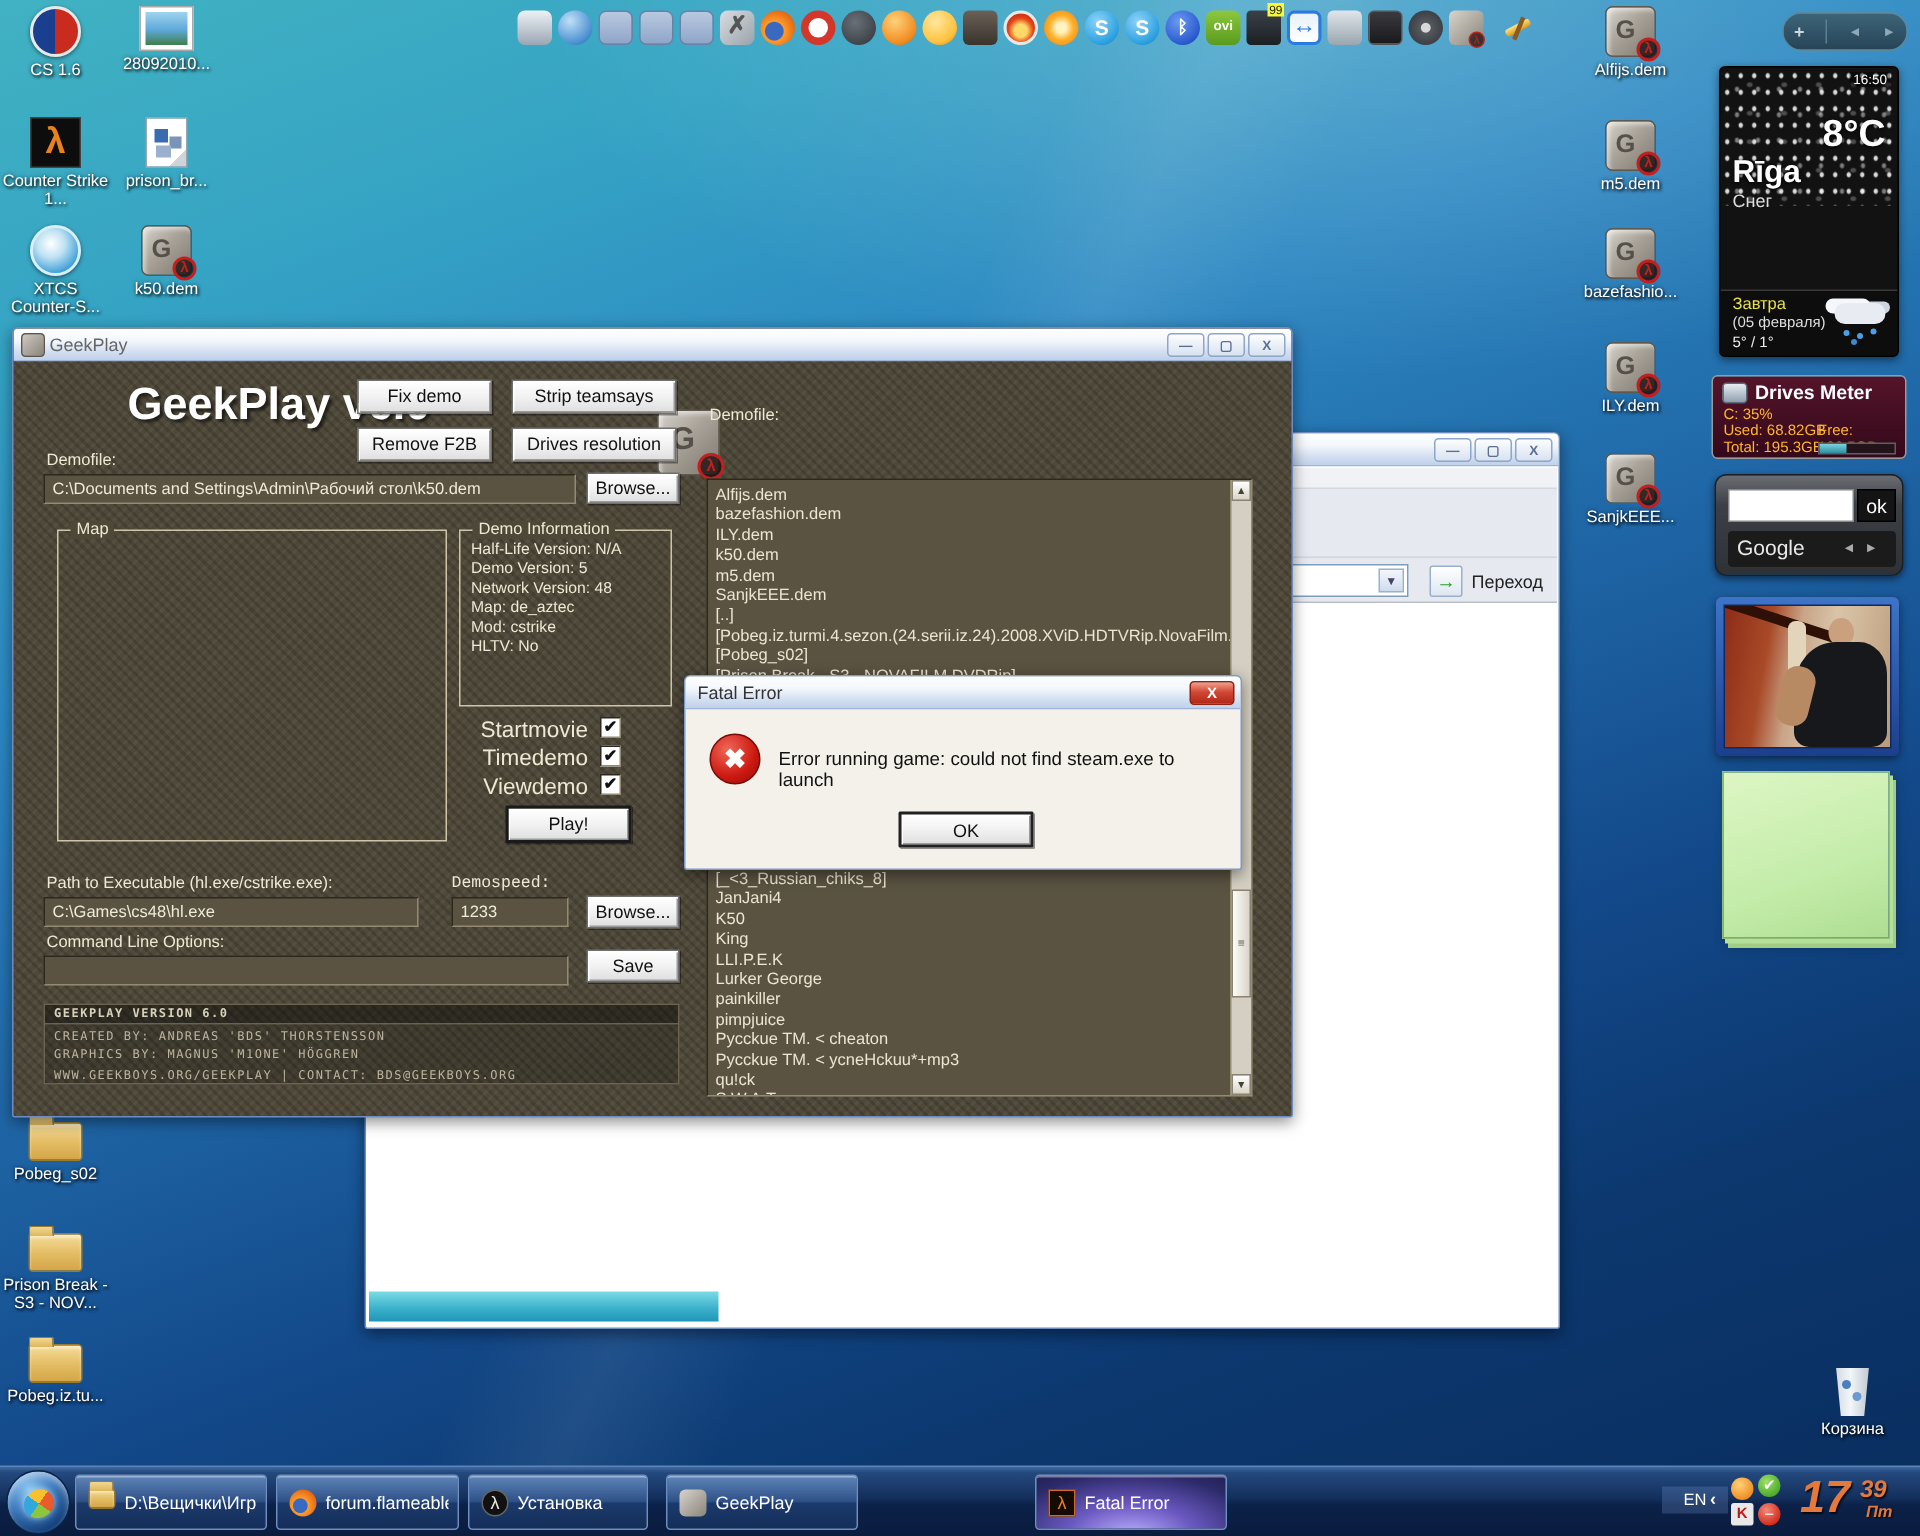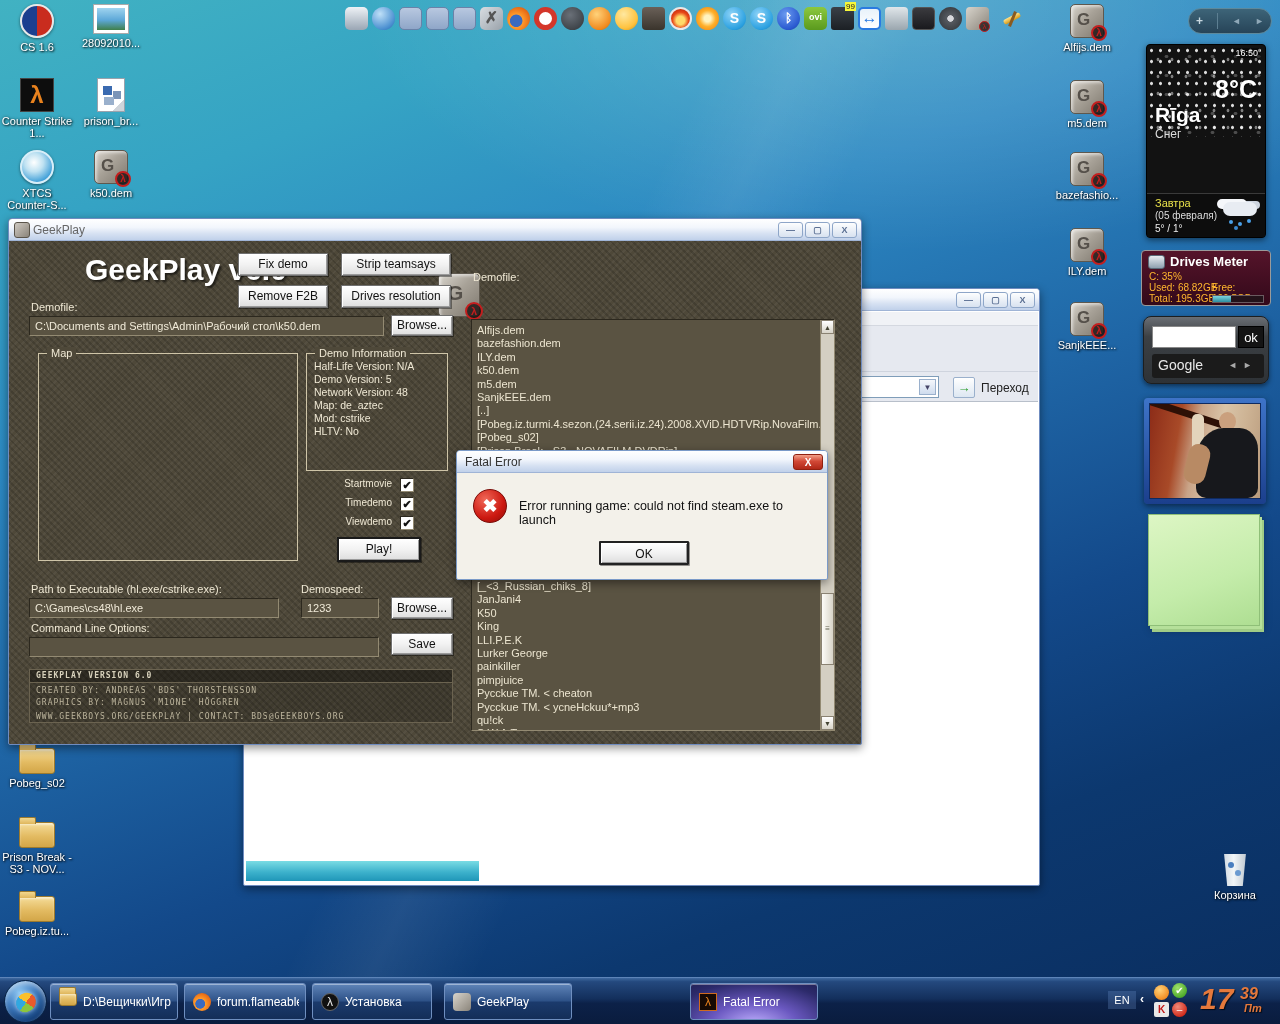--- a/index.html
+++ b/index.html
@@ -140,21 +140,21 @@
   .gplabel { position:absolute; color:#efe8d4; font-size:11px; }
   .gpfield { position:absolute; background:#5a5342; border:1px solid; border-color:#2c281e #93herr; 
     border-color:#2c281e #938a72 #938a72 #2c281e; color:#f0ead8; font-size:11px; line-height:18px; padding:0 5px;
     white-space:nowrap; overflow:hidden; }
   .btn3d { position:absolute; background:linear-gradient(180deg,#ffffff 0%,#f2f2f2 50%,#dedede 100%);
     border:1px solid #707070; box-shadow:inset 1px 1px 0 #fff, inset -1px -1px 0 #9a9a9a, 1px 1px 0 rgba(0,0,0,.4);
     color:#111; font-size:12px; text-align:center; }
   .gb { position:absolute; border:1px solid #cfc5a8; }
   .gb .leg { position:absolute; left:8px; top:-7px; background:#4e4839; padding:0 4px; color:#efe8d4; font-size:11px; }
   .chkrow { position:absolute; height:14px; }
-  .chkrow .clbl { position:absolute; right:22px; top:0; color:#efe8d4; font-size:10px; white-space:nowrap;margin-left:25px; }
+  .chkrow .clbl { position:absolute; right:22px; top:0; color:#efe8d4; font-size:15px; white-space:nowrap;margin-left:25px; }
   .chkbox { position:absolute; right:0; top:0; width:14px; height:14px; background:#fff; border:1px solid;
     border-color:#2c281e #938a72 #938a72 #2c281e; color:#111; font-size:11px; line-height:13px; text-align:center; font-weight:bold; }
   #gpfooter { position:absolute; left:20px; top:450px; width:424px; height:54px; background:rgba(0,0,0,.18);
     border:1px solid #6b6350; font-family:"DejaVu Sans Mono", monospace; }
   #gpfooter .fhead { height:13px; background:rgba(0,0,0,.28); border-bottom:1px solid #6b6350;
     color:#d8d2bc; font-size:8px; font-weight:bold; letter-spacing:1px; line-height:12px; padding-left:6px; }
   #gpfooter .fl { color:#bcb49c; font-size:8px; letter-spacing:1px; padding-left:6px; margin-top:3px; }
   #gplist { position:absolute; left:462px; top:100px; width:364px; height:412px; background:#5a5342;
     border:1px solid; border-color:#2c281e #938a72 #938a72 #2c281e; overflow:hidden; }
   #gplist .li { color:#ece5d0; font-size:11px; line-height:13.4px; padding-left:5px; white-space:nowrap; }
@@ -187,21 +187,21 @@
   #orb .flag { position:absolute; left:11px; top:12px; width:20px; height:19px; border-radius:50%;
     background:conic-gradient(from 45deg, #ea5b2c 0 90deg, #8cc63e 0 180deg, #31a8e0 0 270deg, #fbc02d 0 360deg);
     transform:rotate(-8deg) skewY(-4deg); box-shadow:0 0 4px rgba(255,255,255,.6); }
   .tbtn { position:absolute; top:5px; height:37px; border-radius:3px; border:1px solid #6f8fc0;
     background:linear-gradient(180deg,#5f84b8 0%,#2e5288 48%,#1b3a6c 52%,#142e58 100%);
     box-shadow:inset 0 1px 0 rgba(255,255,255,.4); color:#fff; font-size:12px; }
   .tbtn.active { background:radial-gradient(ellipse 90% 160% at 50% 115%, #c0b0ff 0%, #6a58c0 38%, #2c2a6a 75%, #1c1c4e 100%); }
   .tbtn .ticon { position:absolute; left:8px; top:9px; width:18px; height:18px; }
   .tbtn .tlbl { position:absolute; left:32px; top:11px; white-space:nowrap; overflow:hidden; right:6px; }
   #tray { position:absolute; right:0; top:0; height:47px; }
-  #lang { position:absolute; left:0; top:13px; width:28px; height:18px; background:rgba(120,160,220,.25);
+  #lang { position:absolute; left:0; top:13px; width:44px; height:18px; background:rgba(120,160,220,.25);
     color:#fff; font-size:11px; text-align:center; line-height:18px; }
   #chev { position:absolute; left:32px; top:14px; color:#fff; font-size:12px; font-weight:bold; }
   .trico { position:absolute; width:15px; height:15px; border-radius:50%; font-size:10px; color:#fff; text-align:center; line-height:15px; }
   #clock { position:absolute; left:92px; top:4px; width:78px; color:#e5793c; font-style:italic; font-weight:bold;
     text-shadow:1px 1px 1px rgba(0,0,0,.7); }
   #clock .h { font-size:30px; }
   #clock .m { font-size:16px; position:absolute; left:40px; top:3px; }
   #clock .d { font-size:11px; position:absolute; left:44px; top:20px; }
 </style>
 </head>
@@ -285,21 +285,21 @@
   </div>
   <div class="dicon" style="left:0px; top:822px;">
     <div class="glyph folder"></div>
     <div class="lbl">Prison Break - S3 - NOV...</div>
   </div>
   <div class="dicon" style="left:0px; top:896px;">
     <div class="glyph folder"></div>
     <div class="lbl">Pobeg.iz.tu...</div>
   </div>
 
-  <div class="dicon" style="left:1198px; top:854px;">
+  <div class="dicon" style="left:1198px; top:912px;">
     <div class="glyph" style="width:26px;height:32px;background:linear-gradient(90deg,#cdd6de 0%,#f2f6f8 45%,#b8c2cc 100%);clip-path:polygon(8% 0,92% 0,80% 100%,20% 100%);position:relative;">
       <div style="position:absolute;left:6px;top:8px;width:6px;height:6px;border-radius:50%;background:#4a7fc0;"></div>
       <div style="position:absolute;left:13px;top:16px;width:6px;height:6px;border-radius:50%;background:#6a9ad0;"></div>
     </div>
     <div class="lbl">Корзина</div>
   </div>
 
   <div id="topdock">
     <div class="dk" style="background:linear-gradient(180deg,#eef2f6,#9aa6b4);"></div>
     <div class="dk" style="border-radius:50%;background:radial-gradient(circle at 35% 30%,#bfe0f8,#4a8fd0 70%,#2a5fa0);"></div>
@@ -499,21 +499,21 @@
     </div>
     <div class="chkrow" style="left:300px;top:297px;width:105px;">
       <span class="clbl">Viewdemo</span>
       <span class="chkbox">✔</span>
     </div>
 
     <div class="btn3d" style="left:328px;top:318px;width:84px;height:25px;line-height:21px;border:2px solid #1a1a1a;">Play!</div>
 
     <div class="gplabel" style="left:22px;top:364px;">Path to Executable (hl.exe/cstrike.exe):</div>
     <div class="gpfield" style="left:20px;top:379px;width:250px;height:20px;">C:\Games\cs48\hl.exe</div>
-    <div class="gplabel" style="left:292px;top:364px;">Demospeed:</div>
+    <div class="gplabel" style="left:292px;top:364px;font-family:Liberation Mono, monospace;">Demospeed:</div>
     <div class="gpfield" style="left:292px;top:379px;width:78px;height:20px;">1233</div>
     <div class="btn3d" style="left:382px;top:378px;width:62px;height:22px;line-height:20px;">Browse...</div>
 
     <div class="gplabel" style="left:22px;top:403px;">Command Line Options:</div>
     <div class="gpfield" style="left:20px;top:418px;width:350px;height:20px;"></div>
     <div class="btn3d" style="left:382px;top:414px;width:62px;height:22px;line-height:20px;">Save</div>
 
     <div id="gpfooter">
       <div class="fhead">GEEKPLAY VERSION 6.0</div>
       <div class="fl">CREATED BY: ANDREAS 'BDS' THORSTENSSON</div>

